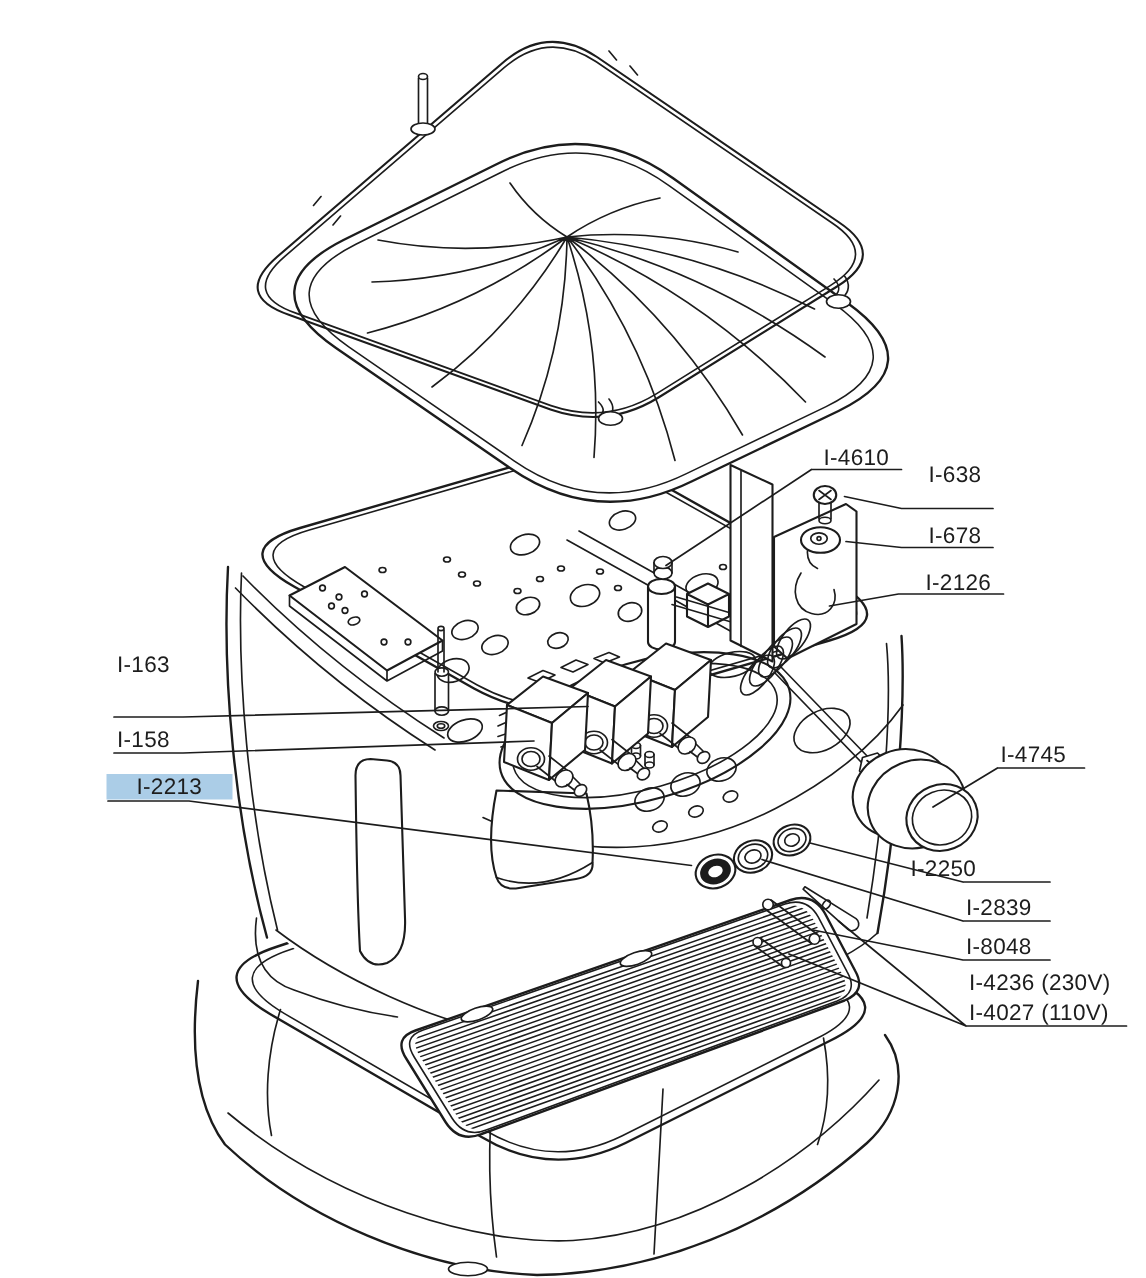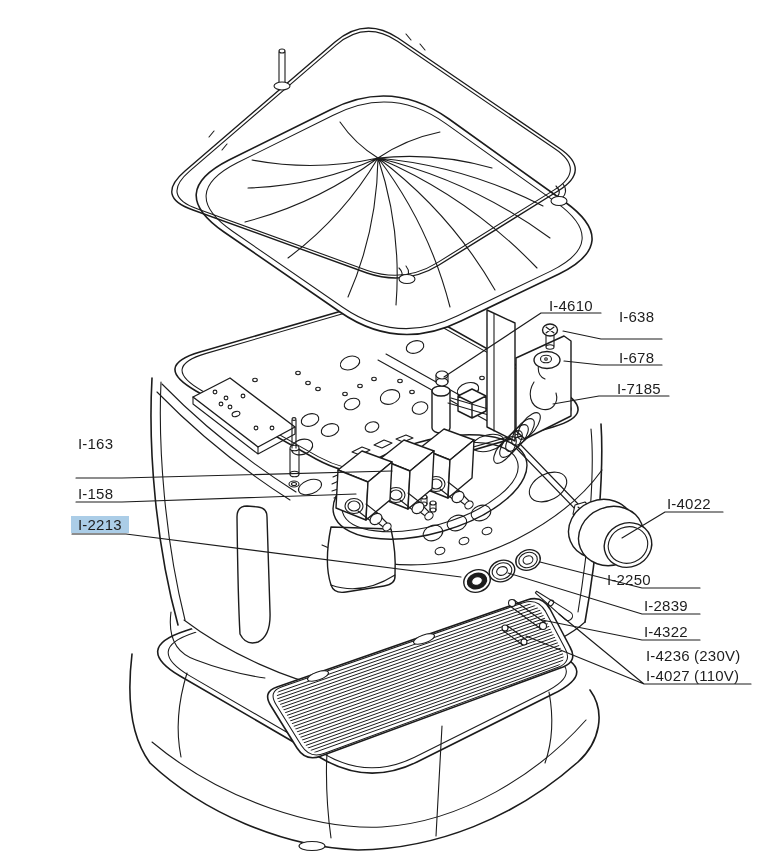--- a/index.html
+++ b/index.html
@@ -10,21 +10,21 @@
   .s  {stroke:#1c1c1c;stroke-width:1.4}
   .s1 {stroke:#1c1c1c;stroke-width:1.1}
   .s2 {stroke:#1c1c1c;stroke-width:1.6}
   .w  {fill:#ffffff}
   .dk {fill:#1c1c1c;stroke:none}
   .nf {fill:#ffffff;stroke:none}
   .ld {stroke:#1c1c1c;stroke-width:1.15}
   #ribs line{stroke:#1c1c1c;stroke-width:1}
   .label{position:absolute;font-size:15px;line-height:17px;color:#1d1d1d;
          letter-spacing:.2px;white-space:nowrap;cursor:default}
-  .label.hl{padding:0 7px;margin:0 -3px}
+  .label.hl{padding:0 20px;margin:0 -3px}
 </style>
 </head>
 <body>
 
 <div class="stage">
 <svg width="764" height="852" viewBox="0 0 764 852">
 
   <defs>
     <clipPath id="trayClip">
       <path d="M 277 687 L 527 600 Q 542 595 550 609 L 570 647 Q 578 661 563 667 L 321 756 Q 306 762 297 748 L 271 706 Q 262 692 277 687 Z" transform="translate(25.3,40.7) scale(0.94)"></path>
@@ -301,23 +301,23 @@
     <path d="M 642 588 H 700 M 642 588 L 540 562"></path>
     <path d="M 642 614 H 700 M 642 614 L 508 573"></path>
     <path d="M 642 640 H 700 M 642 640 L 542 620"></path>
     <path d="M 644 684 H 751 M 644 684 L 559 614 M 644 684 L 526 636"></path>
   </g>
 </svg>
 
   <div class="label" style="left:549px;top:297px">I-4610</div>
   <div class="label" style="left:619px;top:308px">I-638</div>
   <div class="label" style="left:619px;top:349px">I-678</div>
-  <div class="label" style="left:617px;top:380px">I-7185</div>
+  <div class="label" style="left:617px;top:380px">I-2126</div>
   <div class="label" style="left:78px;top:435px">I-163</div>
   <div class="label" style="left:78px;top:485px">I-158</div>
   <div class="label hl" style="left: 74px; top: 516px; background: rgb(171, 205, 231);">I-2213</div>
-  <div class="label" style="left:667px;top:495px">I-4022</div>
+  <div class="label" style="left:667px;top:495px">I-4745</div>
   <div class="label" style="left:607px;top:571px">I-2250</div>
   <div class="label" style="left:644px;top:597px">I-2839</div>
-  <div class="label" style="left:644px;top:623px">I-4322</div>
+  <div class="label" style="left:644px;top:623px">I-8048</div>
   <div class="label" style="left:646px;top:647px">I-4236 (230V)</div>
   <div class="label" style="left:646px;top:667px">I-4027 (110V)</div>
 </div>
 
 </body></html>

